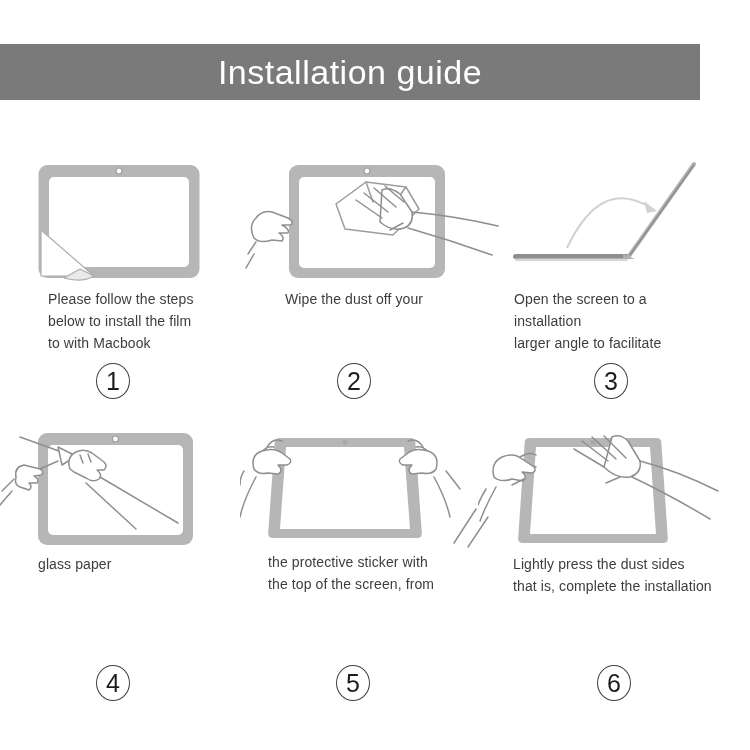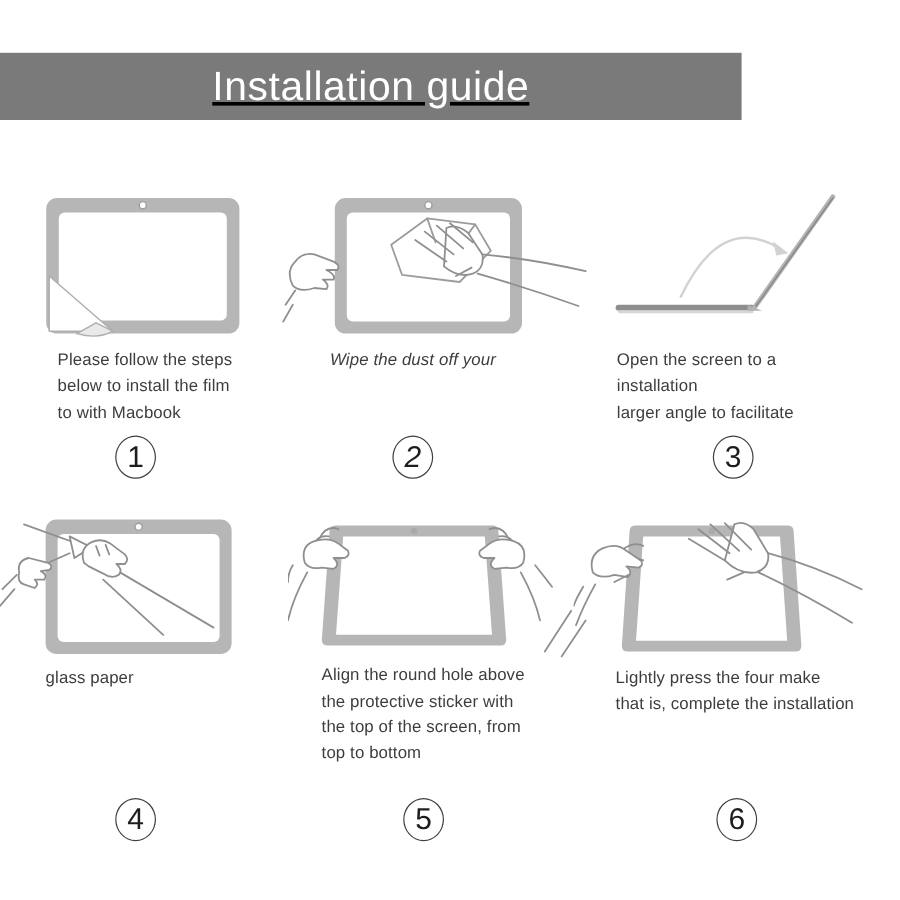--- a/index.html
+++ b/index.html
@@ -1,19 +1,19 @@
 <!DOCTYPE html>
 <html style="--banner-bg: #7a7a7a; --frame: #b6b6b6; --line-art: #8f8f8f; --text: #3d3d3d; --circle-border: #404040; --title-color: #ffffff;"><head>
 <meta charset="utf-8">
 <style>
   html,body{margin:0;padding:0;background:#ffffff;}
   .canvas{position:relative;width:750px;height:750px;background:#fff;overflow:hidden;
           font-family:"Liberation Sans", sans-serif;}
-  .banner{position:absolute;left:0;top:44px;width:618px;height:56px;
-          background:var(--banner-bg,#7a7a7a);display:flex;align-items:center;justify-content:center;text-decoration:underline;}
+  .banner{position:absolute;left:0;top:44px;width:700px;height:56px;
+          background:var(--banner-bg,#7a7a7a);display:flex;align-items:center;justify-content:center;}
   .banner-title{margin:0;font-size:34px;font-weight:400;color:var(--title-color,#fff);letter-spacing:.5px;}
   .step{position:absolute;}
   .ill{position:absolute;}
   .cap{position:absolute;font-size:14px;line-height:22px;color:var(--text,#3d3d3d);letter-spacing:.1px;white-space:nowrap;}
   .cap.tight{line-height:21.5px;}
   .ln{display:block;}
   .num{position:absolute;width:34px;height:36px;border:1.6px solid var(--circle-border,#404040);
        border-radius:50%;display:flex;align-items:center;justify-content:center;
        font-size:25px;font-weight:400;color:#1d1d1d;box-sizing:border-box;}
   
@@ -45,21 +45,21 @@
       <path class="peel" d="M56,112 Q44,119 26,114 L42,105 Z" fill="#e9e9e9"></path>
     </svg>
     <div class="cap" style="left:48px;top:138px;">
       <span class="ln">Please follow the steps</span>
       <span class="ln">below to install the film</span>
       <span class="ln">to with Macbook</span>
     </div>
     <div class="num" style="left:96px;top:213px;">1</div>
   </section>
 
-  <section class="step" style="left:230px;top:150px;width:262px;height:270px;font-style:italic;">
+  <section class="step" style="left:240px;top:150px;width:262px;height:270px;">
     <svg class="ill" style="left:0;top:10px;" width="262" height="125" viewBox="0 0 262 125" aria-label="wipe-screen-with-cloth">
       <rect class="frame" x="49" y="5" width="156" height="113" rx="9"></rect>
       <rect class="inner" x="59" y="17" width="136" height="91" rx="5"></rect>
       <circle class="cam" cx="127" cy="11" r="3"></circle>
       <g transform="translate(8,32)">
         <path class="lab" d="M6,46 Q0,34 8,26 Q14,18 24,20 L40,26 Q46,29 43,33 L34,33 Q42,37 40,41 L31,41 Q37,45 34,49 L24,48 Q12,52 6,46 Z"></path>
         <path class="la" d="M0,62 L8,50"></path>
         <path class="la" d="M-2,76 L6,62"></path>
       </g>
       <g>
@@ -132,24 +132,22 @@
         <path class="la" d="M16,52 Q4,74 0,92 M4,46 Q0,52 0,60"></path>
       </g>
       <g>
         <path class="la" d="M184,24 Q178,12 168,16 M190,32 Q186,20 176,22"></path>
         <path class="lab" d="M196,44 Q200,30 188,26 Q176,22 168,28 L160,34 Q158,38 163,40 L172,40 Q166,46 172,49 L182,48 Q192,50 196,44 Z"></path>
         <path class="la" d="M194,52 Q206,74 210,92 M206,46 Q214,56 220,64"></path>
         <path class="la" d="M236,84 L214,118 M248,92 L228,122"></path>
       </g>
     </svg>
     <div class="cap tight" style="left:28px;top:127px;">
-      <span class="ln">Align the round hole above</span>
       <span class="ln">the protective sticker with</span>
       <span class="ln">the top of the screen, from</span>
-      <span class="ln">top to bottom</span>
     </div>
     <div class="num" style="left:96px;top:240px;">5</div>
   </section>
 
   <section class="step" style="left:478px;top:425px;width:272px;height:295px;">
     <svg class="ill" style="left:0;top:0;" width="272" height="128" viewBox="0 0 272 128" aria-label="press-four-sides-of-screen">
       <path class="frame" d="M52,13 L178,13 Q183,13 183.3,17 L189.8,113 Q190,118 185,118 L45,118 Q40,118 40.2,113 L46.7,17 Q47,13 52,13 Z"></path>
       <path class="inner" d="M58,22 L172,22 L178,109 L52,109 Z"></path>
       <circle class="camdark" cx="115" cy="17.5" r="2.6"></circle>
       <g>
@@ -159,19 +157,19 @@
         <path class="la" d="M8,64 Q2,74 0,80 M18,62 Q8,80 2,96"></path>
       </g>
       <g>
         <path class="lab" d="M126,42 Q138,54 152,52 Q164,48 162,36 L150,16 Q142,8 134,12 Z"></path>
         <path class="la" d="M96,24 L126,42 M104,16 L130,36 M114,12 L138,34 M126,11 L148,33"></path>
         <path class="la" d="M128,58 L142,52"></path>
         <path class="la" d="M162,36 Q200,46 240,66 M154,52 Q192,70 232,94"></path>
       </g>
     </svg>
     <div class="cap" style="left:35px;top:128px;">
-      <span class="ln">Lightly press the four make</span>
+      <span class="ln">Lightly press the dust sides</span>
       <span class="ln">that is, complete the installation</span>
     </div>
     <div class="num" style="left:119px;top:240px;">6</div>
   </section>
 
 </div>
 
 </body></html>

